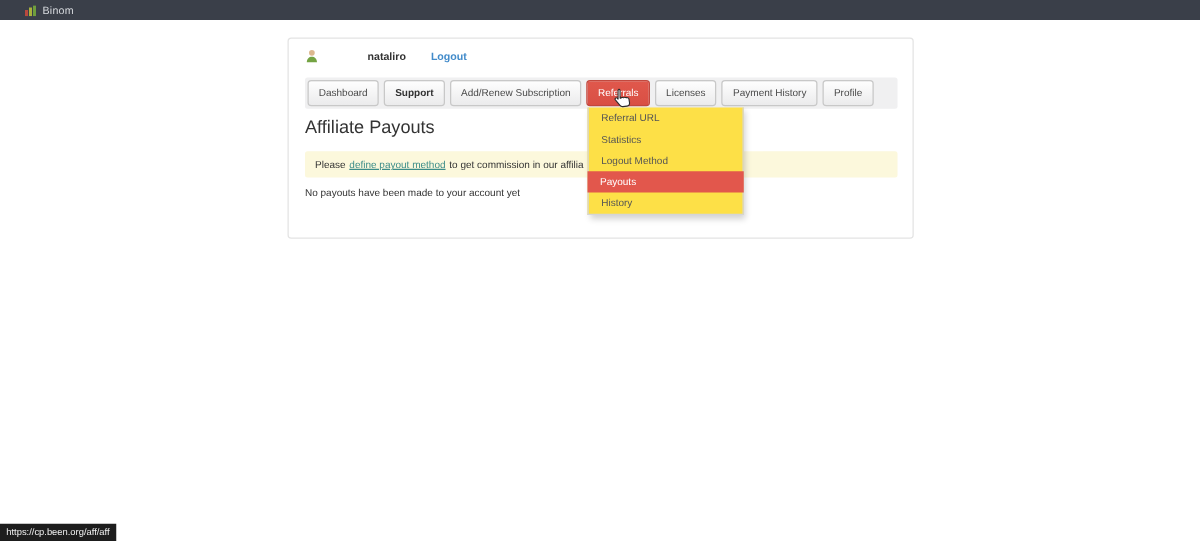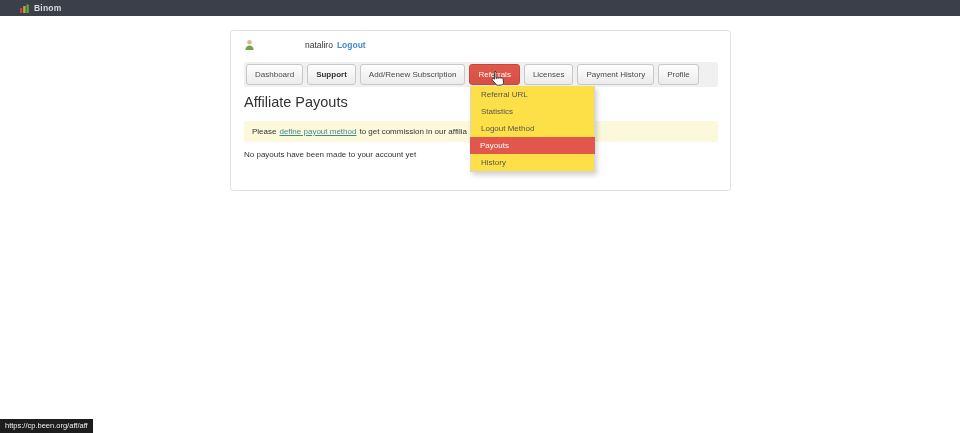--- a/index.html
+++ b/index.html
@@ -14,37 +14,37 @@
 
   
   .topbar {
     position: absolute; left: 0; top: 0; width: 960px; height: 16px;
     background: #3a3f49;
     display: flex; align-items: center;
     padding-left: 20px;
   }
   .brand-logo { width: 9px; height: 9px; display: block; }
   .brand-name {
-    margin-left: 5px; font-size: 8.5px; font-weight: bold;
+    margin-left: 5px; font-size: 8.5px; font-weight: normal;
     color: #d8dbdf; letter-spacing: .2px;
   }
 
   
   .card {
     position: absolute; left: 230px; top: 30px; width: 501px; height: 161px;
     background: #fff; border: 1px solid #e3e3e3; border-radius: 3px;
   }
 
   .user-row {
     position: absolute; left: 13px; top: 8px;
     display: flex; align-items: center; font-size: 8.5px;
   }
   .avatar { width: 11px; height: 11px; display: block; }
-  .user-name { font-weight: normal; color: #333; margin-left: 11px; padding-left: 39px; }
-  .logout-link { font-weight: bold; color: #428bca; margin-left: 4px; text-decoration: none; cursor: pointer; }
+  .user-name { font-weight: bold; color: #333; margin-left: 0; padding-left: 39px; }
+  .logout-link { font-weight: bold; color: #428bca; margin-left: 20px; text-decoration: none; cursor: pointer; }
 
   .nav-strip {
     position: absolute; left: 13px; top: 31px; width: 474px; height: 25px;
     background: #f0f0f1; border-radius: 2px;
     display: flex; align-items: center; gap: 4px; padding: 0 2px;
   }
   .nav-btn {
     height: 21px; line-height: 19px; padding: 0 8px;
     font-size: 8px; color: #4a4a4a; white-space: nowrap;
     background: linear-gradient(#fefefe, #ebebec);

